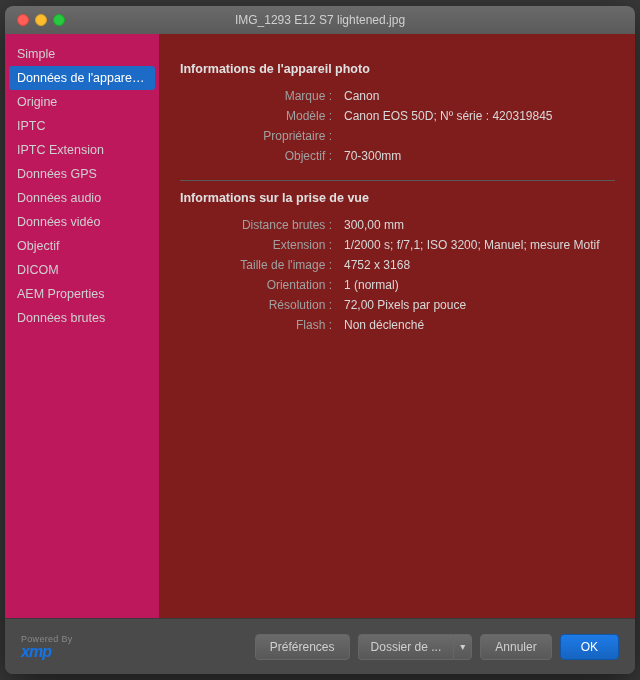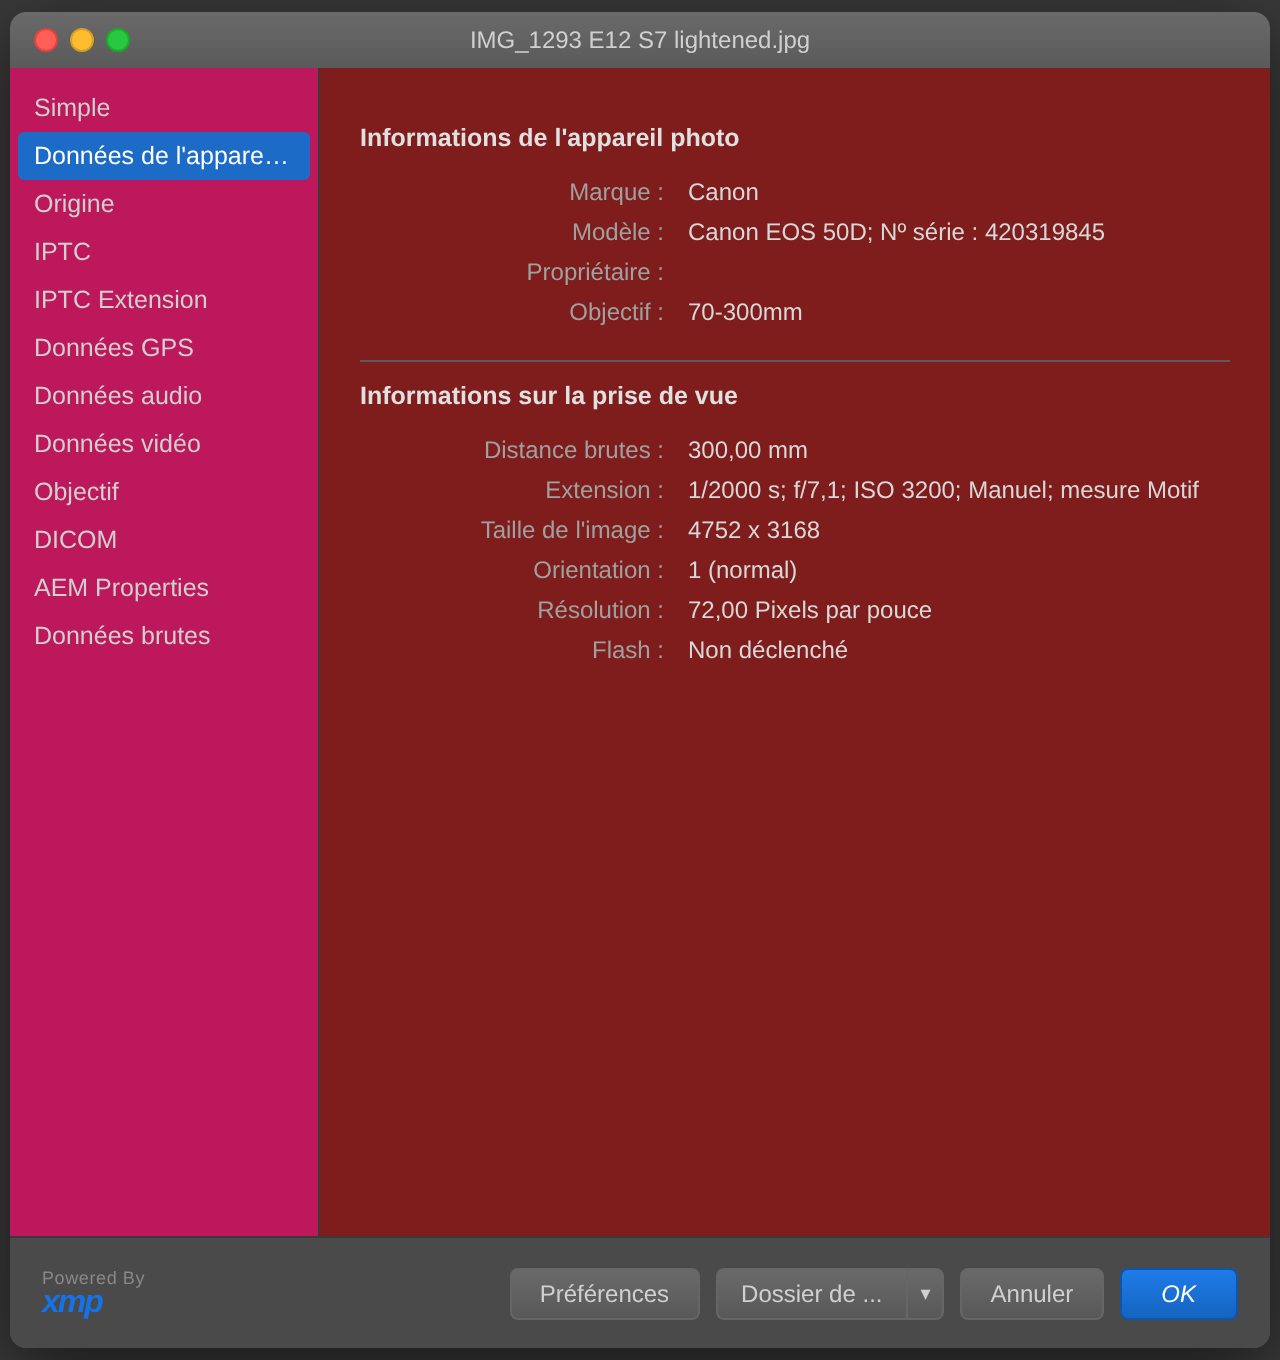--- a/index.html
+++ b/index.html
@@ -197,21 +197,20 @@
       display: flex;
       align-items: center;
       gap: 4px;
     }
 
     .btn.btn-primary {
       background: linear-gradient(to bottom, #1e7be8, #1564c0);
       border-color: #1055a8;
       color: #fff;
       padding: 0 20px;
-      font-style: italic;
     }
 
     .dropdown-btn {
       display: flex;
       align-items: flex-end;
       gap: 0;
     }
 
     .dropdown-main {
       height: 26px;

